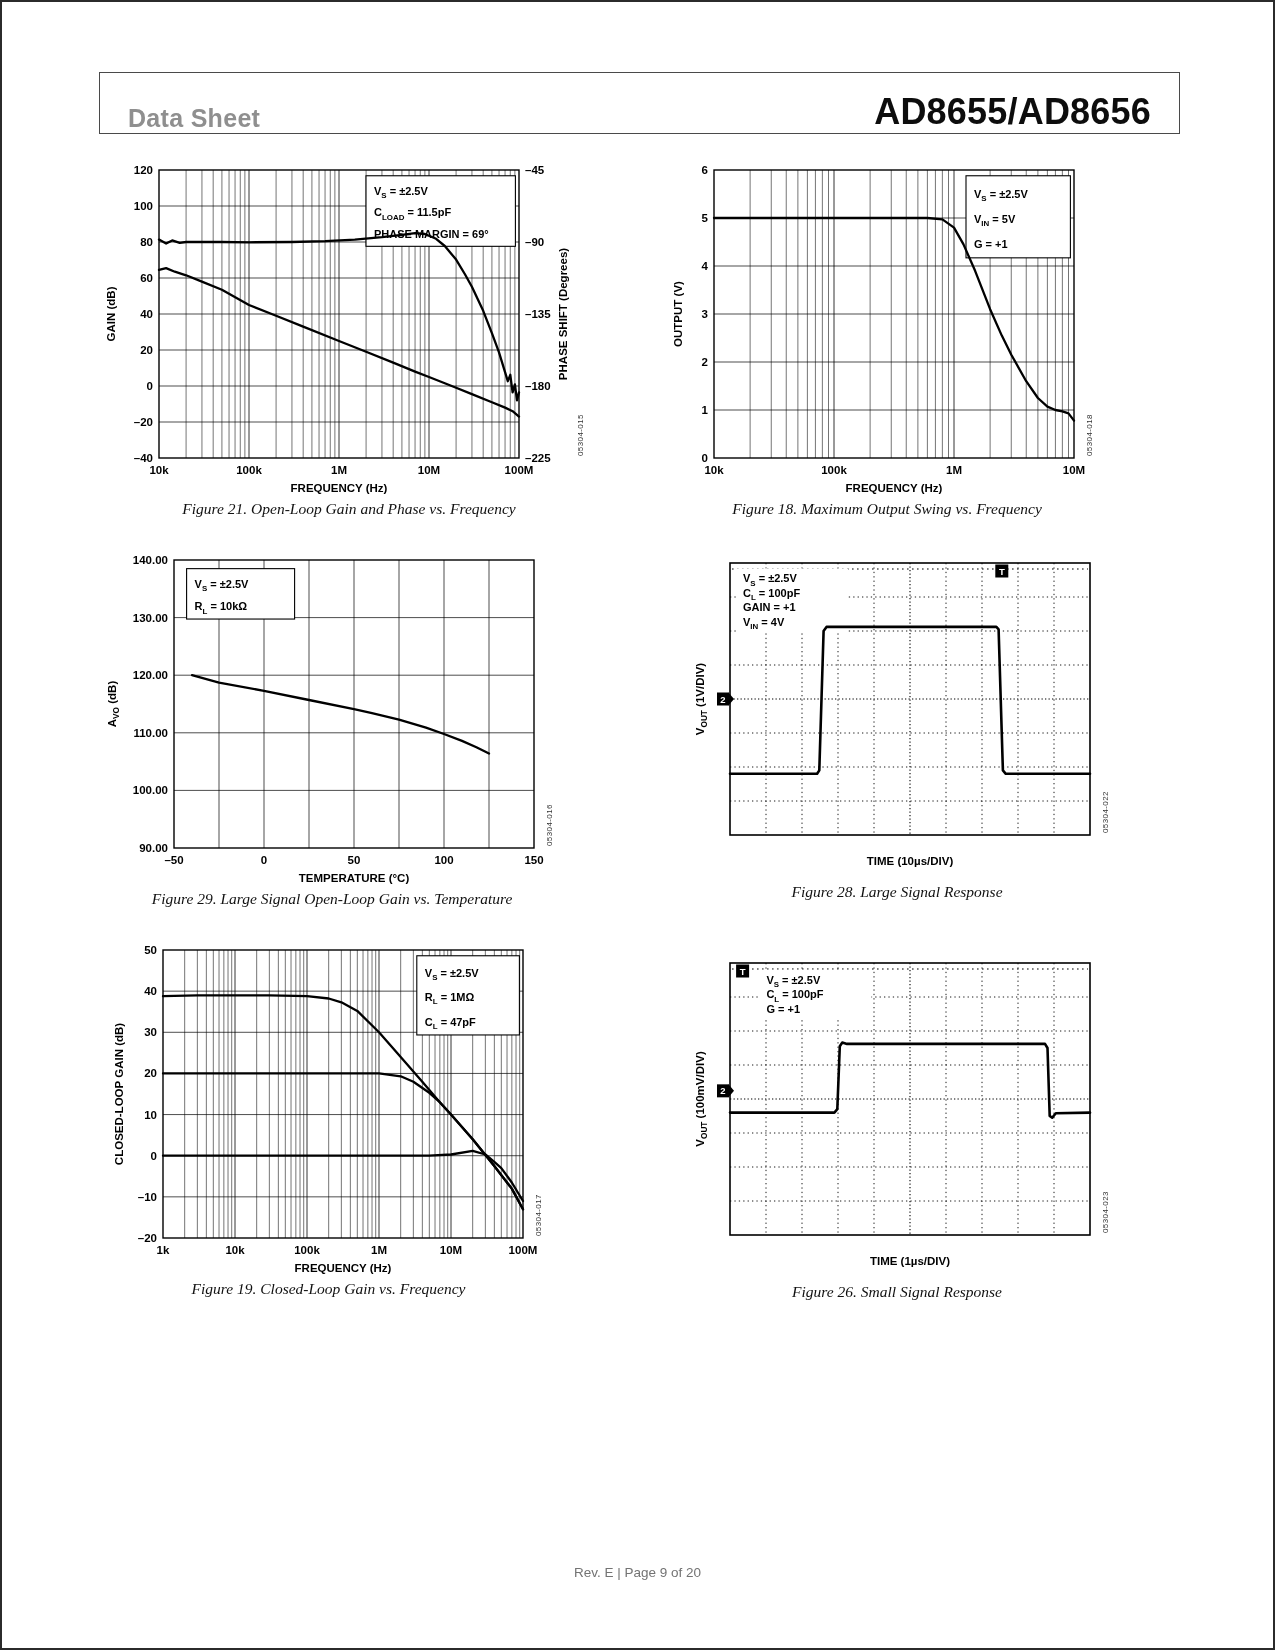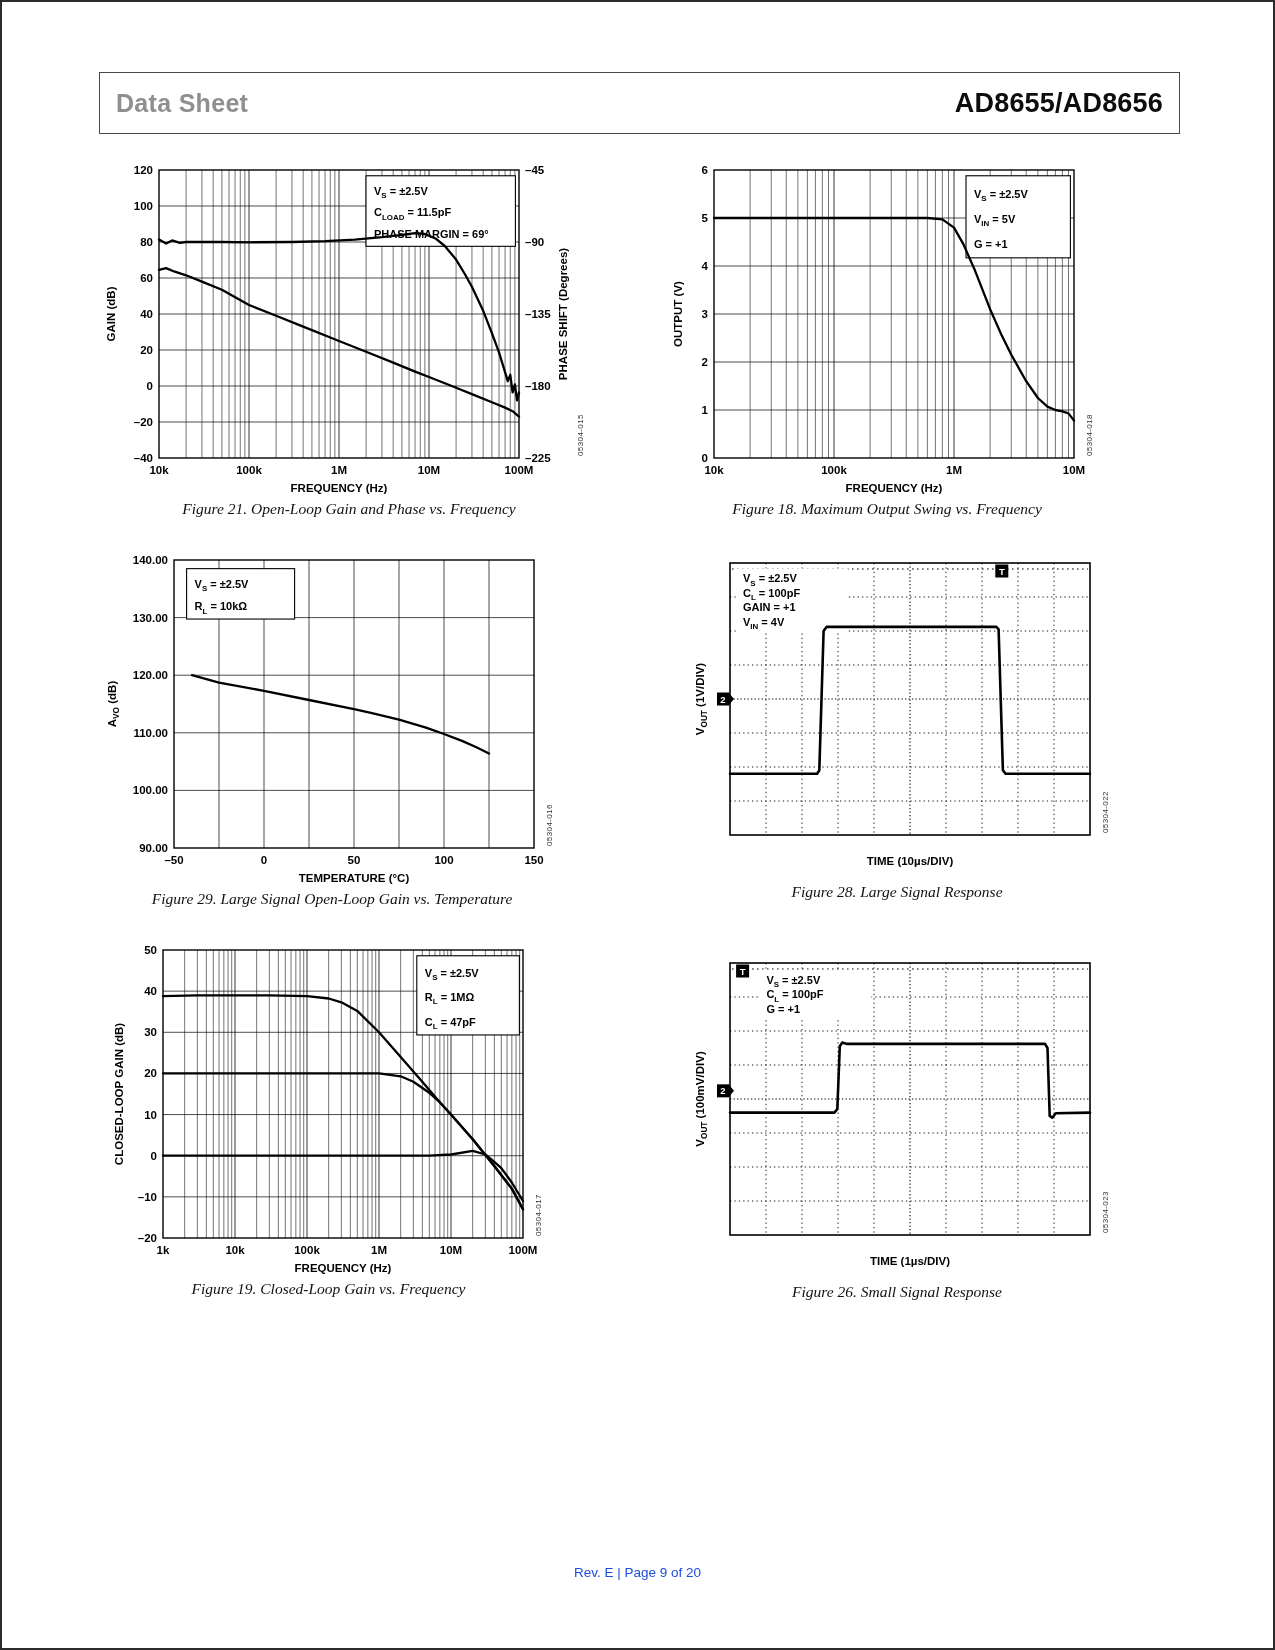--- a/index.html
+++ b/index.html
@@ -3,37 +3,37 @@
 <meta charset="utf-8">
 <style>
   html,body{margin:0;padding:0;background:#fff;}
   .page{
     position:relative;width:1275px;height:1650px;background:#ffffff;
     font-family:"Liberation Sans",sans-serif;box-sizing:border-box;
     border:2px solid #2b2b2b;overflow:hidden;
   }
   header.docheader{
     position:absolute;left:97px;top:70px;width:1081px;height:62px;
-    border:1px solid #4a4a4a;display:flex;align-items:center;
-    justify-content:space-between;padding:0 16px;box-sizing:border-box;background:#fff;
+    border:1px solid #4a4a4a;display:flex;align-items:flex-end;
+    justify-content:space-between;padding:0 28px;box-sizing:border-box;background:#fff;
   }
   .doc-title{font-size:25px;font-weight:bold;color:#8f8f8f;letter-spacing:.3px;}
-  .part-number{font-size:27px;font-weight:bold;color:#0d0d0d;letter-spacing:.2px;}
+  .part-number{font-size:36px;font-weight:bold;color:#0d0d0d;letter-spacing:.2px;}
   figure.figblock{
     position:absolute;margin:0;padding:0;display:flex;flex-direction:column;align-items:center;
   }
   figure.figblock svg{display:block;}
   figcaption{
     font-family:"Liberation Serif",serif;font-style:italic;font-size:15.5px;
     color:#111;white-space:nowrap;
   }
   svg text{font-family:"Liberation Sans",sans-serif;}
   footer.docfooter{
     position:absolute;left:0;top:1563px;width:100%;text-align:center;
-    font-size:13.5px;color:#1d4ed8;
+    font-size:13.5px;color:#737373;
   }
 </style>
 </head>
 <body>
 
 <div class="page">
 
   <header class="docheader">
     <span class="doc-title">Data Sheet</span>
     <span class="part-number">AD8655/AD8656</span>

